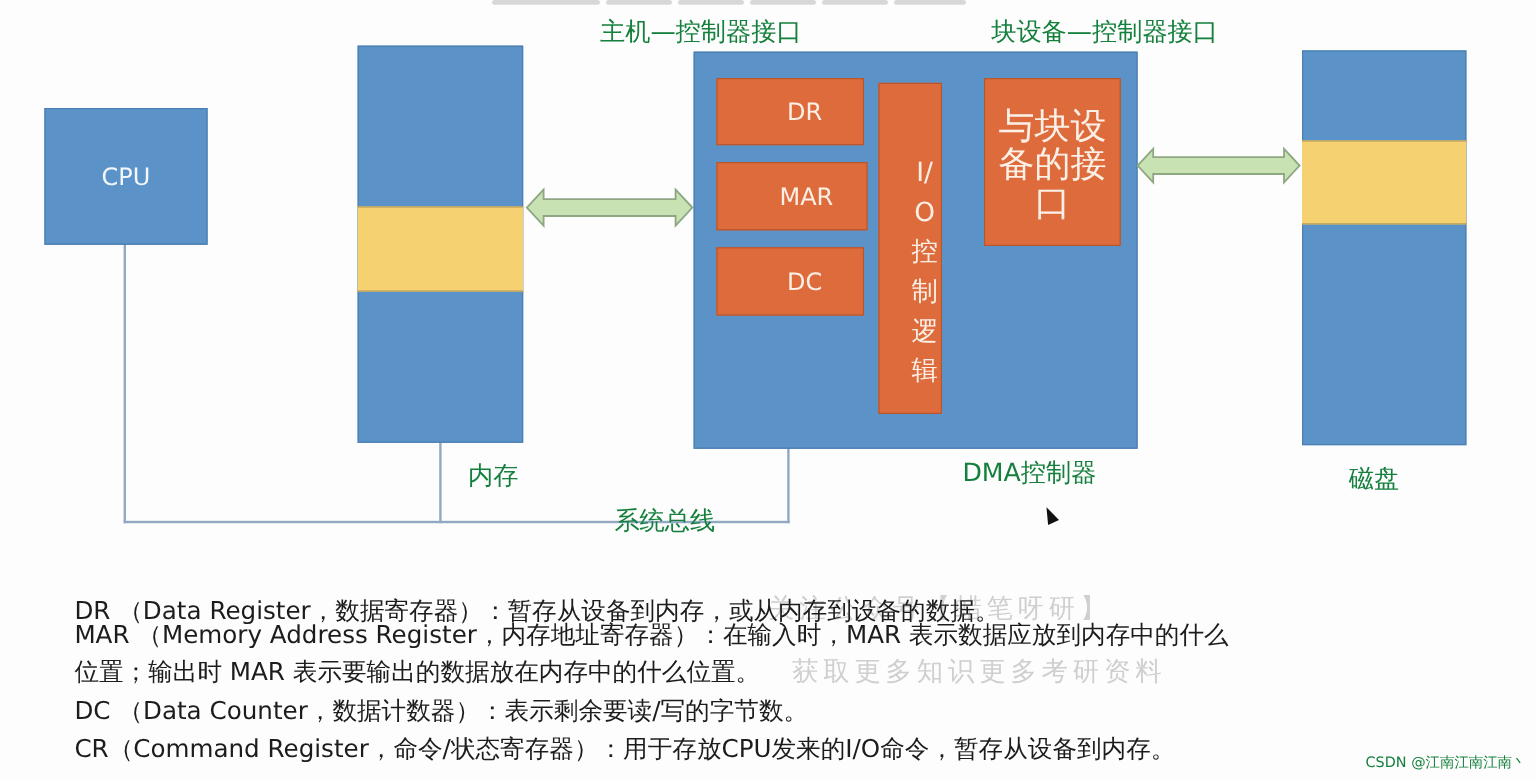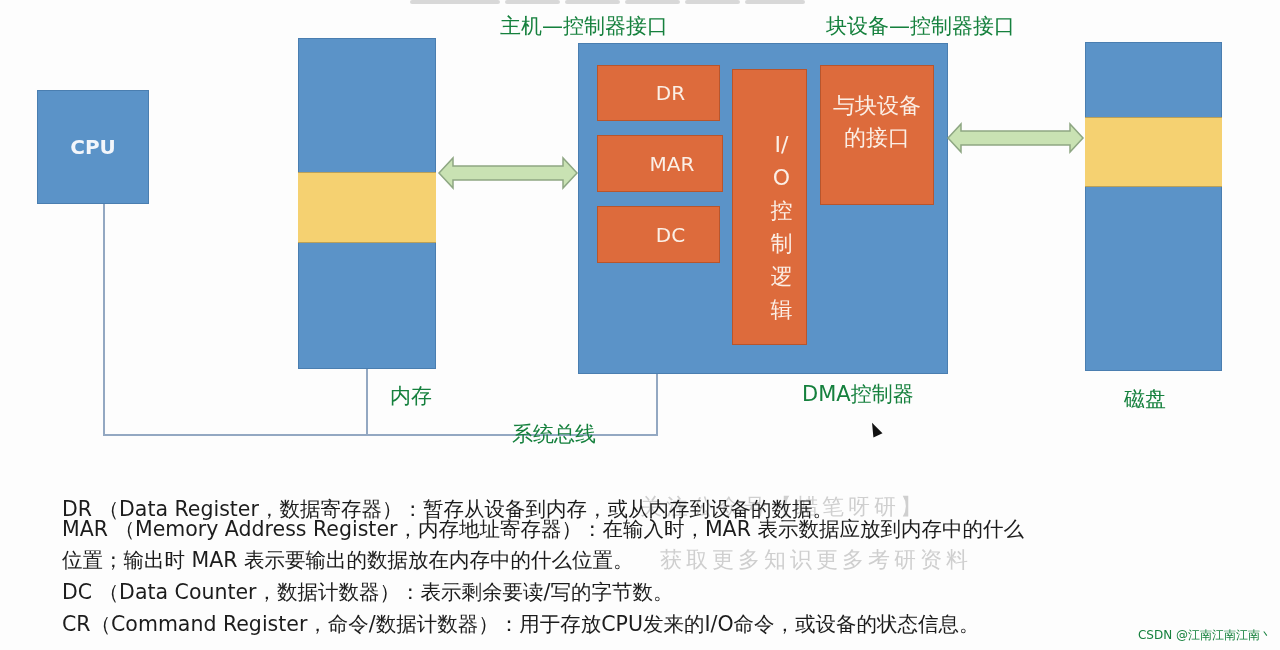--- a/index.html
+++ b/index.html
@@ -11,21 +11,21 @@
   }
   .abs { position: absolute; }
   .topbar { position: absolute; top: 0; height: 4px; background: #d8d8d8; border-radius: 2px; }
   .blue { background: #5b93c8; border: 1px solid #4a7eb0; box-sizing: border-box; }
   .orange { background: #dd6b3c; border: 1px solid #b8552c; box-sizing: border-box; color: #fbefe6; padding-left: 24px; }
   .yellow { background: #f5d171; border-top: 1px solid #b9a05a; border-bottom: 1px solid #b9a05a; box-sizing: border-box; }
   .center { display: flex; align-items: center; justify-content: center; text-align: center; }
   .label { font-size: 21px; color: #15803d; white-space: nowrap; }
   .reg { font-size: 20px; }
   .vtext { font-size: 22px; line-height: 33px; width: 24px; text-align: center; word-break: break-all; }
-  .iface { font-size: 22px; line-height: 32px; padding: 24px 8px 0 8px; text-align: center; }
+  .iface { font-size: 30px; line-height: 32px; padding: 24px 8px 0 8px; text-align: center; }
   .line { position: absolute; background: #93a8c2; }
   .desc { position: absolute; left: 62px; font-size: 20.5px; line-height: 31.5px; color: #1c1c1c; white-space: nowrap; }
   .wm { position: absolute; color: rgba(120,120,120,0.35); font-size: 22px; white-space: nowrap; letter-spacing: 4px; }
   .csdn { position: absolute; right: 8px; bottom: 6px; font-size: 12px; color: #15803d; }
   .cursor { position: absolute; left: 870px; top: 422px; width: 0; height: 0;
     border-left: 5px solid transparent; border-right: 5px solid transparent; border-bottom: 14px solid #111; transform: rotate(-25deg); }
 </style>
 </head>
 <body>
 
@@ -38,21 +38,21 @@
 
 <div class="abs label" style="left:500px;top:12px;">主机—控制器接口</div>
 <div class="abs label" style="left:826px;top:12px;">块设备—控制器接口</div>
 
 <div class="line" style="left:103px;top:203px;width:2px;height:233px;"></div>
 <div class="line" style="left:366px;top:368px;width:2px;height:68px;"></div>
 <div class="line" style="left:656px;top:373px;width:2px;height:63px;"></div>
 <div class="line" style="left:103px;top:434px;width:555px;height:2px;"></div>
 <div class="abs label" style="left:512px;top:420px;">系统总线</div>
 
-<div class="abs blue center" style="left:37px;top:90px;width:112px;height:114px;font-weight:bold;">
+<div class="abs blue center" style="left:37px;top:90px;width:136px;height:114px;">
   <span style="color:#f3f6fb;font-size:20px;">CPU</span>
 </div>
 
 <div class="abs blue" style="left:298px;top:38px;width:138px;height:331px;">
   <div class="abs yellow" style="left:-1px;top:133px;width:138px;height:71px;"></div>
 </div>
 <div class="abs label" style="left:390px;top:382px;">内存</div>
 
 <svg class="abs" style="left:437px;top:155px;" width="142" height="36" viewBox="0 0 142 36">
   <polygon points="2,18 16,3 16,11 126,11 126,3 140,18 126,33 126,25 16,25 16,33" fill="#c9e2b3" stroke="#8ea783" stroke-width="1.5"></polygon>
@@ -61,21 +61,21 @@
 <div class="abs blue" style="left:578px;top:43px;width:370px;height:331px;">
   <div class="abs orange center reg" style="left:18px;top:21px;width:123px;height:56px;">
     <span>DR</span>
   </div>
   <div class="abs orange center reg" style="left:18px;top:91px;width:126px;height:57px;">
     <span>MAR</span>
   </div>
   <div class="abs orange center reg" style="left:18px;top:162px;width:123px;height:57px;">
     <span>DC</span>
   </div>
-  <div class="abs orange" style="left:153px;top:25px;width:75px;height:276px;display:flex;justify-content:center;padding-top:58px;box-sizing:border-box;">
+  <div class="abs orange" style="left:153px;top:25px;width:53px;height:276px;display:flex;justify-content:center;padding-top:58px;box-sizing:border-box;">
     <div class="vtext">I/O控制逻辑</div>
   </div>
   <div class="abs orange iface" style="left:241px;top:21px;width:114px;height:140px;box-sizing:border-box;">
     <span>与块设备的接口</span>
   </div>
 </div>
 <div class="abs label" style="left:802px;top:380px;">DMA控制器</div>
 
 <svg class="abs" style="left:946px;top:121px;" width="140" height="34" viewBox="0 0 140 34">
   <polygon points="2,17 15,3 15,10 124,10 124,3 137,17 124,31 124,24 15,24 15,31" fill="#c9e2b3" stroke="#8ea783" stroke-width="1.5"></polygon>
@@ -88,15 +88,15 @@
 
 <div class="cursor"></div>
 
 <div class="wm" style="left:640px;top:492px;">关注公众号【蜡笔呀研】</div>
 <div class="wm" style="left:660px;top:545px;">获取更多知识更多考研资料</div>
 
 <div class="desc" style="top:482px;margin-top:12px;">DR （Data Register，数据寄存器）：暂存从设备到内存，或从内存到设备的数据。</div>
 <div class="desc" style="top:514px;">MAR （Memory Address Register，内存地址寄存器）：在输入时，MAR 表示数据应放到内存中的什么</div>
 <div class="desc" style="top:545px;">位置；输出时 MAR 表示要输出的数据放在内存中的什么位置。</div>
 <div class="desc" style="top:577px;">DC （Data Counter，数据计数器）：表示剩余要读/写的字节数。</div>
-<div class="desc" style="top:609px;">CR（Command Register，命令/数据计数器）：用于存放CPU发来的I/O命令，或设备的状态信息。</div>
+<div class="desc" style="top:609px;">CR（Command Register，命令/状态寄存器）：用于存放CPU发来的I/O命令，暂存从设备到内存。</div>
 
 <div class="csdn">CSDN @江南江南江南丶</div>
 
 </body></html>

